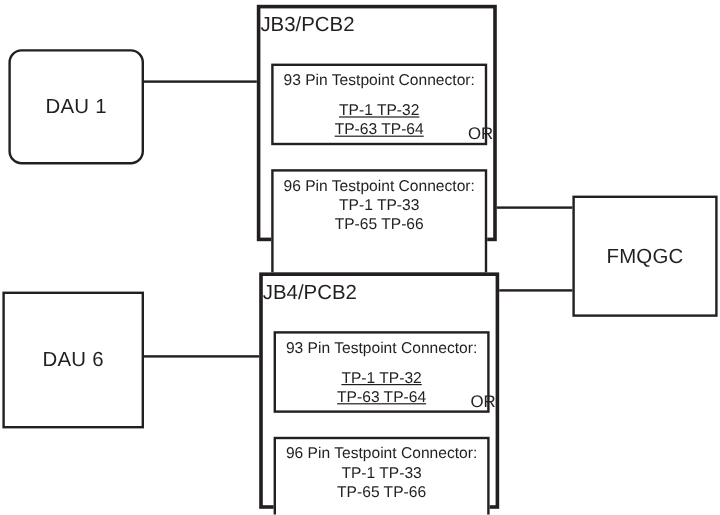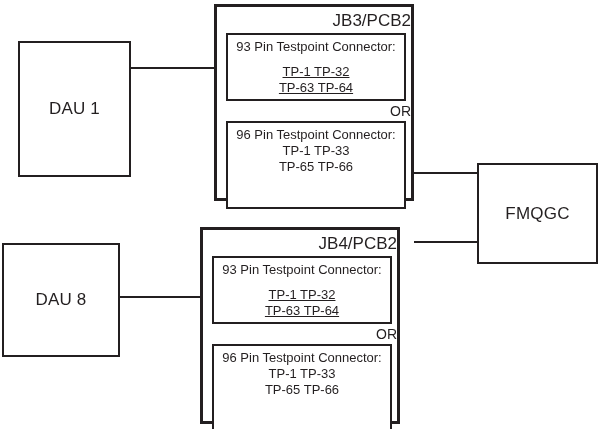--- a/index.html
+++ b/index.html
@@ -23,47 +23,48 @@
     background: #ffffff;
   }
   .node-label-center {
     display: flex;
     align-items: center;
     justify-content: center;
     font-size: 17px;
     letter-spacing: 0.2px;
   }
   
-  .dau1 { left: 18px;  top: 41px;  width: 113px; height: 136px; }
+  .dau1 { left: 7px;  top: 41px;  width: 113px; height: 96px; border-radius: 11px; }
   .dau2 { left: 2px;  top: 243px; width: 118px; height: 114px; }
   .fmqgc { left: 477px; top: 163px; width: 121px; height: 101px; align-items: center; }
 
   
   .jb { width: 200px; height: 197px; border-width: 3px; }
   .jb3 { left: 214px; top: 4px; }
-  .jb4 { left: 200px; top: 227px; }
+  .jb4 { left: 216px; top: 227px; }
 
   .jb-title {
     position: absolute;
     left: 0; right: 0;
     top: 3px;
-    text-align: right;
+    text-align: left;
     font-size: 17px;
     line-height: 22px;
   }
   .conn-box {
     position: absolute;
     left: 9px;
     width: 180px;
     border: 2px solid #231f20;
     box-sizing: border-box;
     text-align: center;
     font-size: 13px;
     padding-top: 3px;
     background: #ffffff;
+    margin-top: 20px;
   }
   .conn-box.first  { top: 26px;  height: 68px; }
   .conn-box.second { top: 114px; height: 88px; }
   .conn-header { line-height: 17px; }
   .tp-lines { line-height: 16px; }
   .conn-box.gapped .tp-lines { margin-top: 9px; text-decoration: underline; }
   .or-label {
     position: absolute;
     left: 0; right: 0;
     top: 94px;
@@ -90,21 +91,21 @@
   <div class="connector-line line-dau1-jb3"></div>
   <div class="connector-line line-dau2-jb4"></div>
   <div class="connector-line line-jb3-fmqgc"></div>
   <div class="connector-line line-jb4-fmqgc"></div>
 
   <div class="box dau1 node-label-center">
     <span>DAU 1</span>
   </div>
 
   <div class="box dau2 node-label-center">
-    <span>DAU 8</span>
+    <span>DAU 6</span>
   </div>
 
   <div class="box fmqgc node-label-center">
     <span>FMQGC</span>
   </div>
 
   <div class="box jb jb3">
     <div class="jb-title">JB3/PCB2</div>
 
     <div class="conn-box first gapped">

